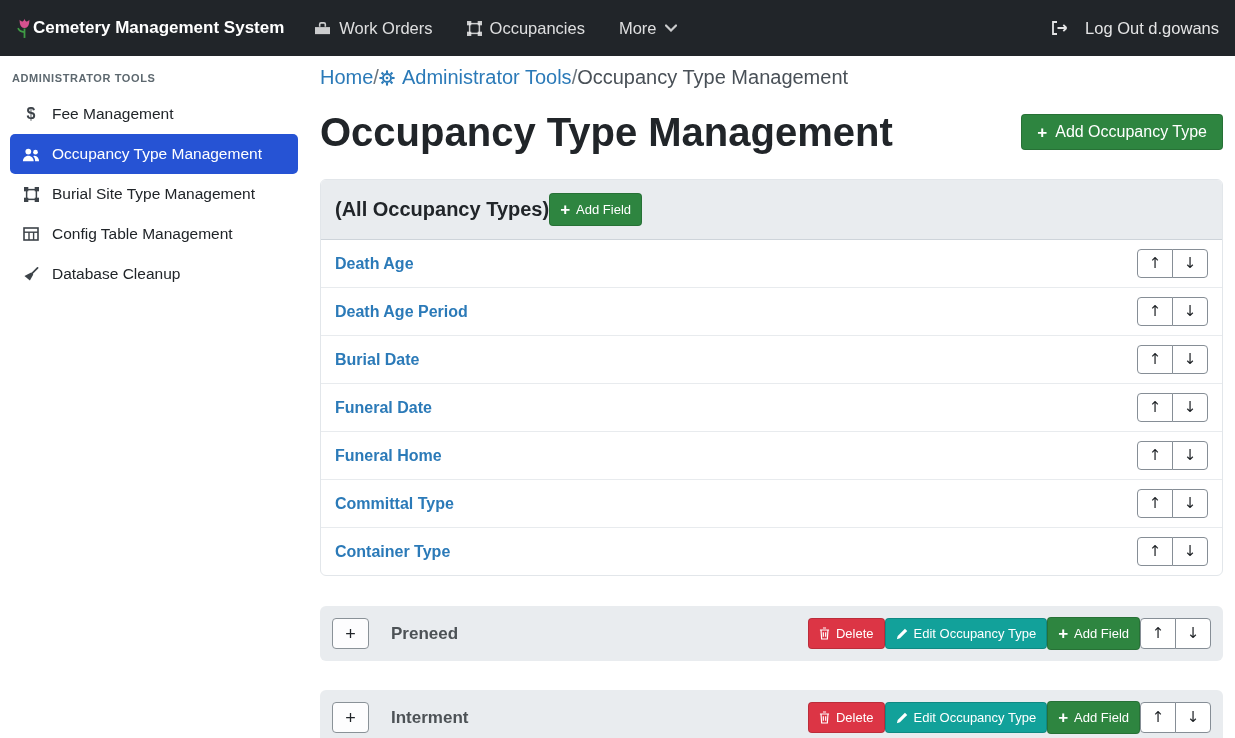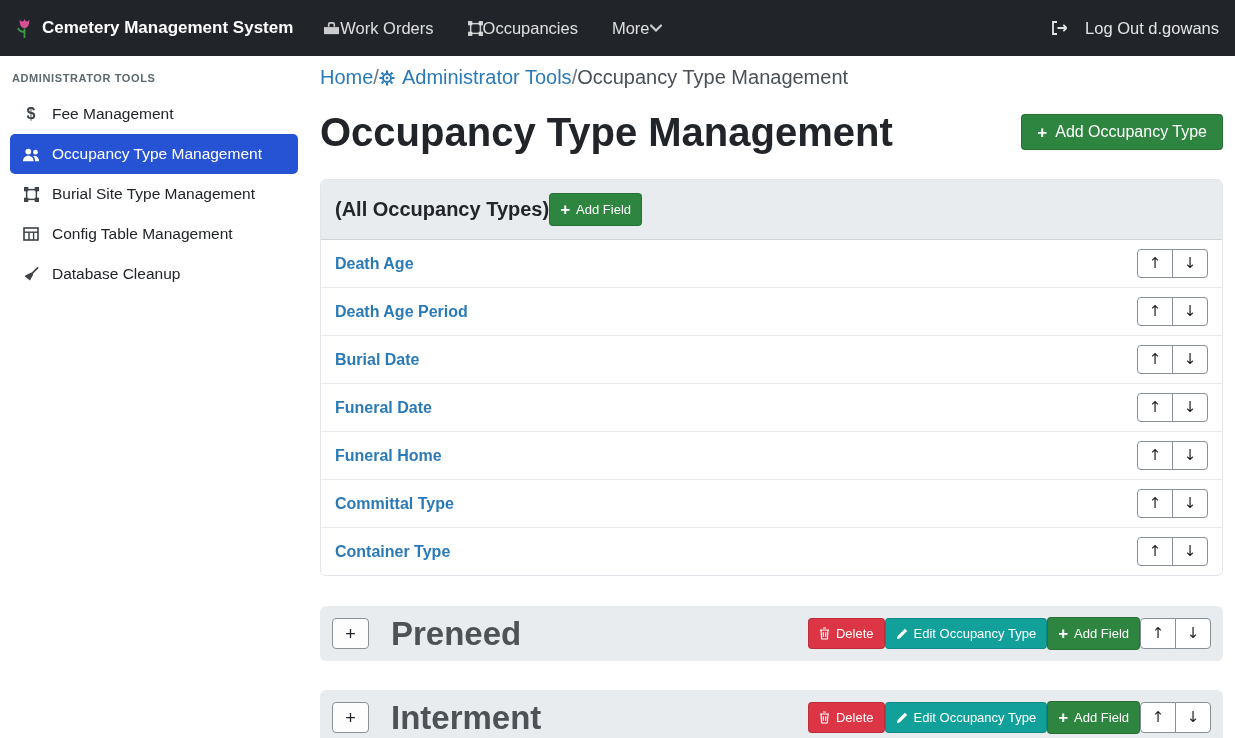--- a/index.html
+++ b/index.html
@@ -14,23 +14,23 @@
   }
   *{box-sizing:border-box;margin:0;padding:0;}
   html,body{width:1235px;height:738px;overflow:hidden;background:#fff;
     font-family:"Liberation Sans",sans-serif;color:#212529;}
   button{font-family:inherit;border:none;background:none;}
   [data-interactable="true"]{cursor:pointer;}
 
   
   .navbar{height:56px;background:var(--navbar-bg,#212529);display:flex;align-items:center;
     padding:0 16px;color:rgba(255,255,255,.82);}
-  .brand{display:flex;align-items:center;gap:9px;color:#fff;font-weight:700;font-size:17px;text-align:center;}
+  .brand{display:flex;align-items:center;color:#fff;font-weight:700;font-size:17px;text-align:center;}
   .nav-items{display:flex;align-items:center;gap:34px;margin-left:30px;}
-  .nav-item{display:flex;align-items:center;gap:0;font-size:16.5px;color:rgba(255,255,255,.85);}
+  .nav-item{display:flex;align-items:center;gap:8px;font-size:16.5px;color:rgba(255,255,255,.85);}
   .nav-item svg{opacity:.9;}
   .navbar-right{margin-left:auto;display:flex;align-items:center;gap:17px;font-size:16.5px;color:rgba(255,255,255,.88);}
 
   
   .app-body{display:flex;height:518px;}
   .sidebar{width:300px;flex:none;background:#fff;padding-top:8px;}
   .sidebar-heading{padding:8px 12px 10px;font-size:11px;font-weight:700;letter-spacing:.6px;
     color:#5d686f;text-transform:uppercase;}
   .side-item{height:40px;display:flex;align-items:center;gap:10px;margin:0 2px 0 10px;
     padding:0 10px;font-size:15.5px;color:#212529;border-radius:5px;}
@@ -75,21 +75,21 @@
   .arrow-btn:first-child{border-radius:4px 0 0 4px;}
   .arrow-btn:last-child{border-radius:0 4px 4px 0;margin-left:-1px;}
   .section-bar .arrow-btn{height:31px;}
 
   
   .sections{margin-top:30px;}
   .section-bar{background:var(--section-bg,#e9ecef);border-radius:6px;height:55px;display:flex;
     align-items:center;padding:0 12px;margin-bottom:29px;}
   .expand-btn{width:37px;height:31px;background:#fdfdfe;border:1px solid #8a9298;border-radius:4px;
     font-size:18px;color:#212529;display:flex;align-items:center;justify-content:center;line-height:1;}
-  .section-title{font-size:33px;font-weight:600;color:#4d5256;margin-left:22px;}
+  .section-title{font-size:17px;font-weight:600;color:#4d5256;margin-left:22px;}
   .section-actions{margin-left:auto;display:flex;align-items:center;}
 </style>
 </head>
 <body>
 
 <nav class="navbar" data-interactable="false">
   <a class="brand" data-interactable="true">
     <span data-interactable="false" style="display:flex;">
       <svg width="17" height="21" viewBox="0 0 16 20">
         <path d="M8 10c0 5 0 7 0 9" stroke="#3f9b45" stroke-width="1.7" fill="none"></path>

